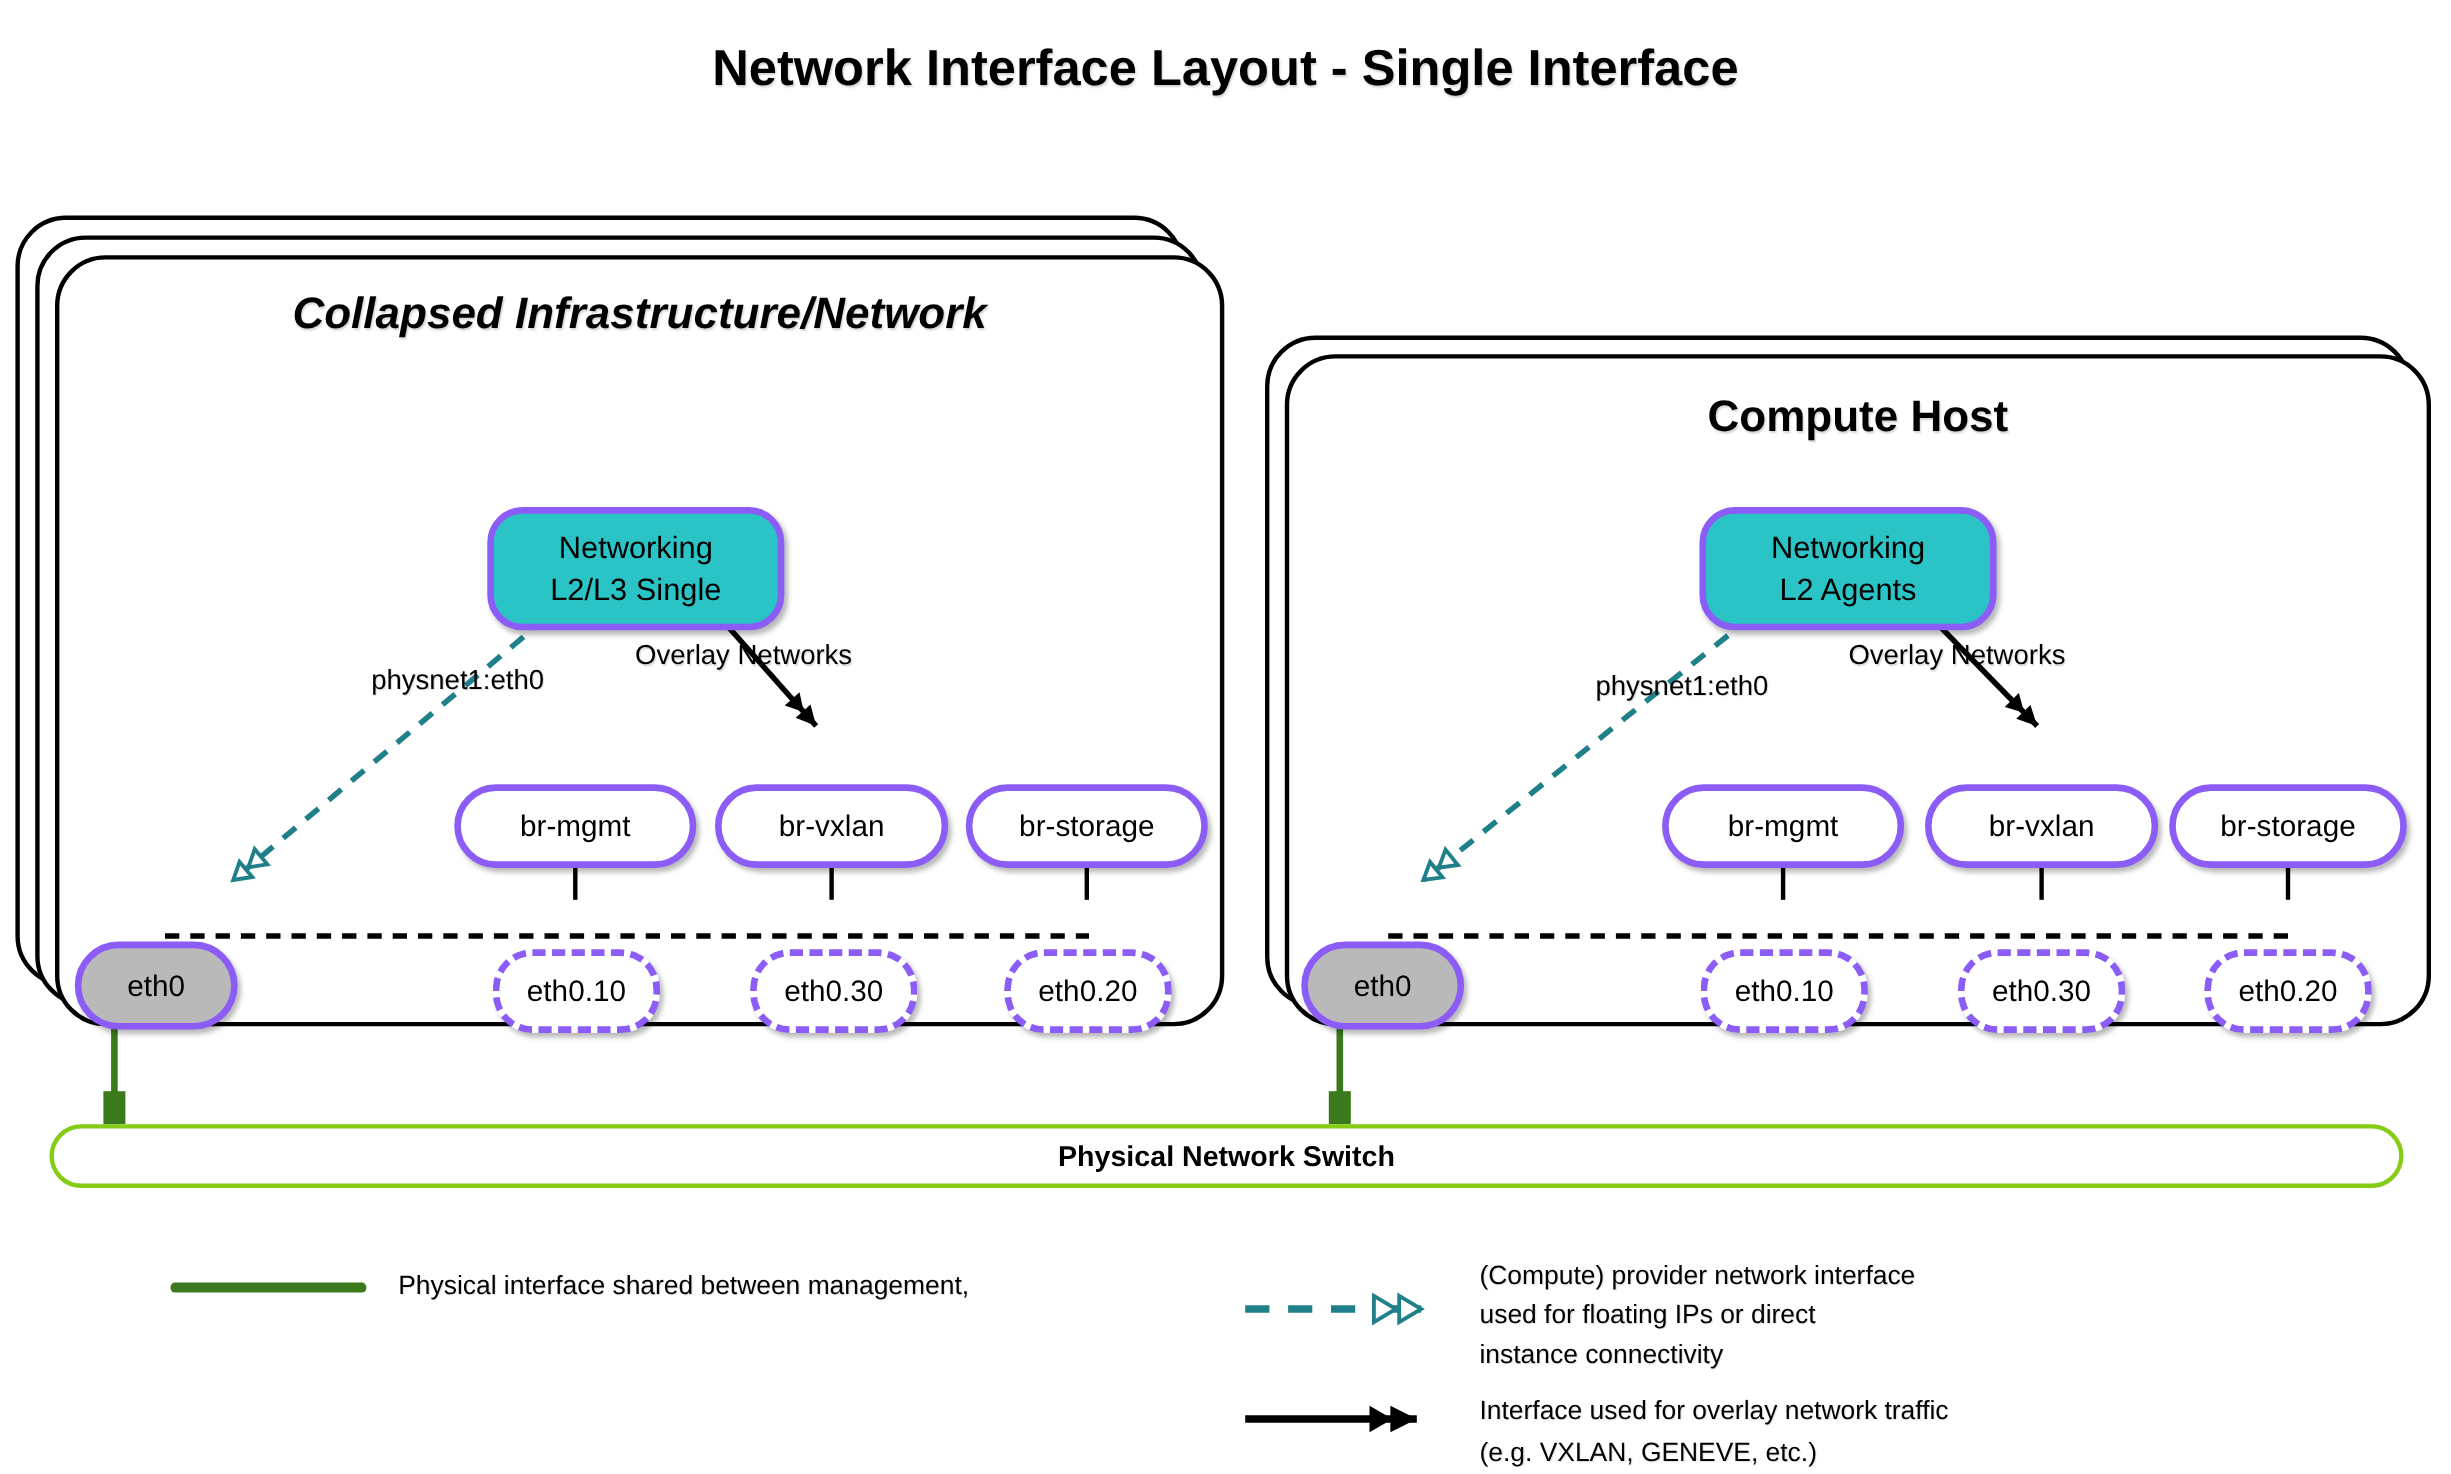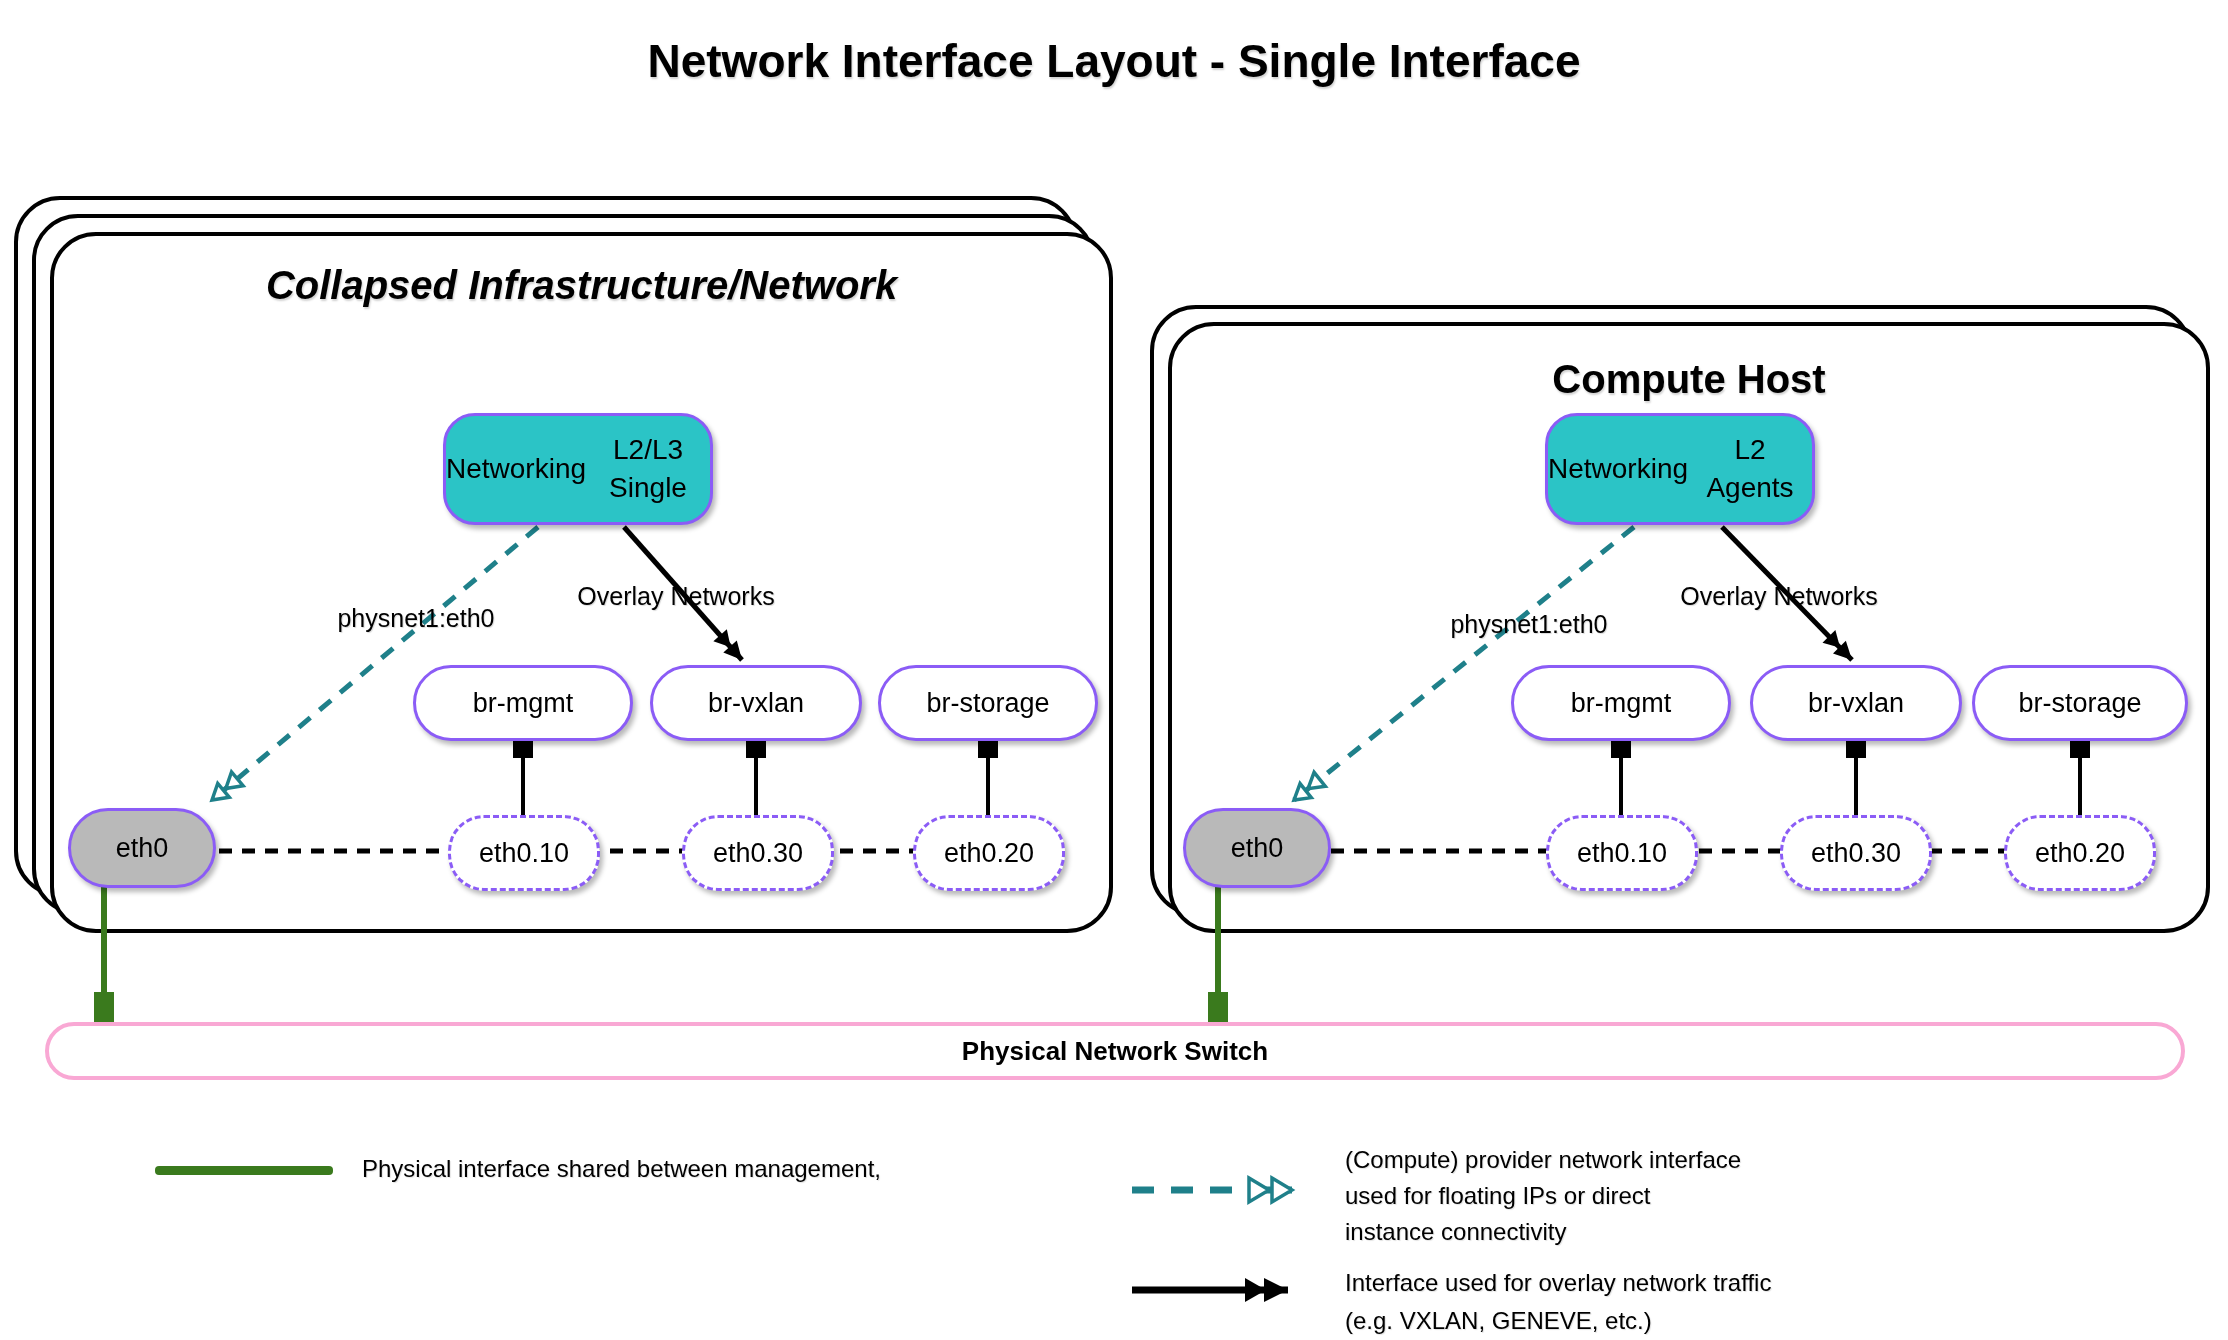--- a/index.html
+++ b/index.html
@@ -10,30 +10,30 @@
   .host-layer{position:absolute;box-sizing:border-box;border:4px solid #000;
               border-radius:46px;background:#fff;}
 
   
   .main-title{position:absolute;left:0;top:34px;width:2228px;text-align:center;
               font-size:46px;font-weight:bold;text-shadow:1px 2px 2px rgba(0,0,0,0.18);}
   .host-title{position:absolute;text-align:center;font-size:40px;font-weight:bold;
               line-height:51px;text-shadow:1px 2px 2px rgba(0,0,0,0.18);}
 
   
-  .node{position:absolute;box-sizing:border-box;border:3px solid #8b5cf6;background:#fff;
-        display:flex;flex-direction:row;align-items:center;justify-content:center;
+  .node{position:absolute;box-sizing:border-box;border:6px solid #8b5cf6;background:#fff;
+        display:flex;flex-direction:column;align-items:center;justify-content:center;
         text-align:center;font-size:27px;
-        box-shadow:3px 4px 5px rgba(0,0,0,0.28);}
+        box-shadow:3px 4px 5px rgba(0,0,0,0.28);margin-top:48px;}
   .agent{border-radius:32px;background:var(--agent-fill,#2bc4c6);
          font-size:28px;line-height:38px;}
   .bridge{border-radius:38px;}
   .vlan{border-radius:36px;border-style:dashed;}
   .eth{border-radius:40px;background:var(--phys-if-fill,#b9b9b9);text-align:right;}
-  .switch-bar{position:absolute;box-sizing:border-box;border:4px solid #f9a8d4;
+  .switch-bar{position:absolute;box-sizing:border-box;border:4px solid #84cc16;
               border-radius:29px;background:#fff;display:flex;align-items:center;
               justify-content:center;font-size:26px;font-weight:bold;}
 
   
   .lbl{position:absolute;font-size:25px;text-align:center;
        text-shadow:1px 1px 1px rgba(0,0,0,0.15);}
 
   
   .legend-text{position:absolute;font-size:24px;line-height:38px;
                text-shadow:1px 1px 1px rgba(0,0,0,0.12);}

